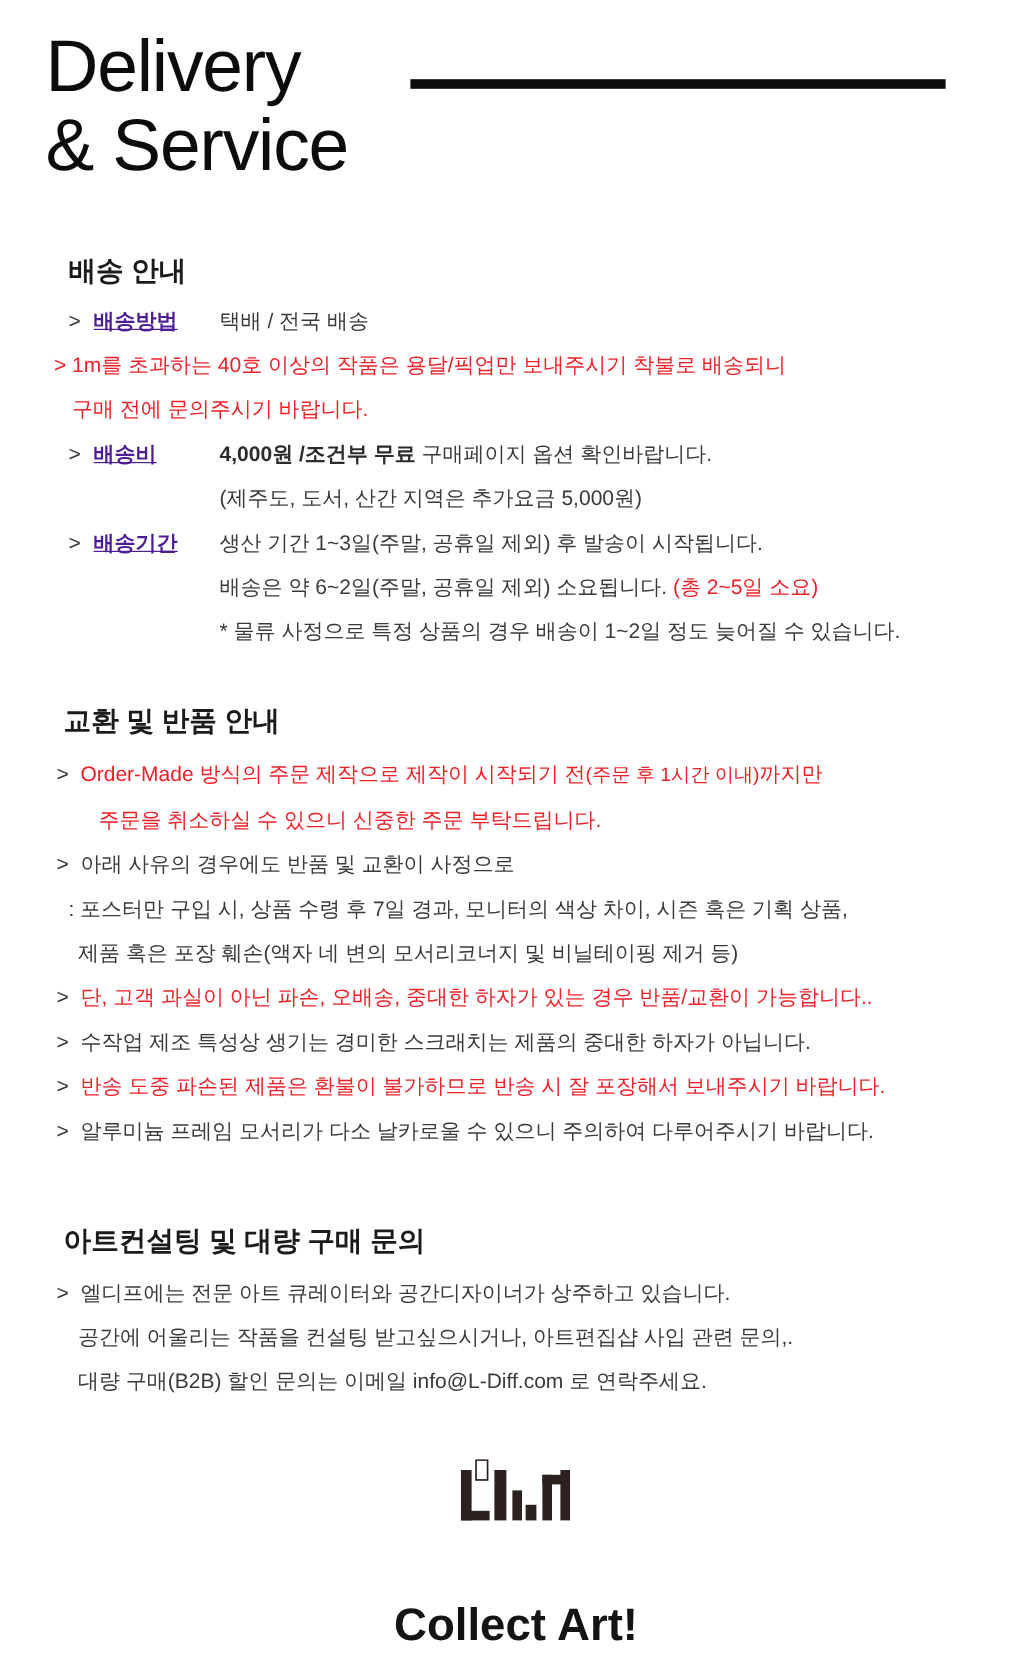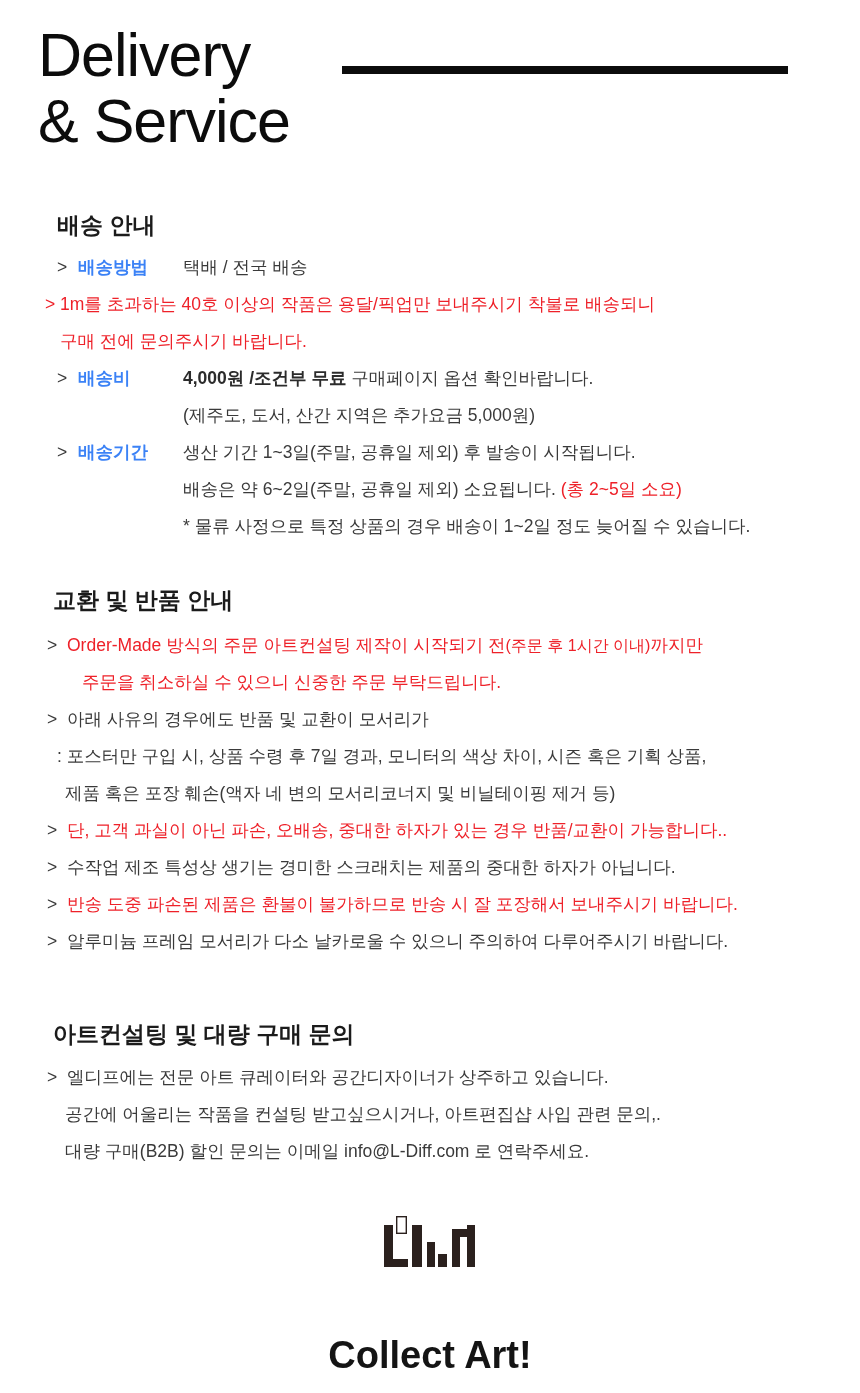--- a/index.html
+++ b/index.html
@@ -26,21 +26,21 @@
   .line { line-height:37px; }
   #shipping-section { top:210px; padding-left:57px; }
   #shipping-section .sec-heading { margin-bottom:9px; }
   #returns-section { top:585px; padding-left:47px; }
   #returns-section .sec-heading { margin-bottom:12px; padding-left:6px; }
   #consulting-section { top:1019px; padding-left:47px; }
   #consulting-section .sec-heading { margin-bottom:10px; padding-left:6px; }
 
   .info-row { display:flex; }
   .mk { width:21px; flex:none; }
-  .lbl { width:105px; flex:none; font-weight:bold; color:#3b82f6; }
+  .lbl { width:105px; flex:none; font-weight:bold; color:#4c1d95;text-decoration:underline; }
   .val { flex:1; }
 
   .red { color:#ee2129; }
   .callout { margin-left:-12px; }
   .callout .mk { width:15px; }
   .indent15 { padding-left:15px; }
   .indent10 { padding-left:10px; }
   .indent18 { padding-left:18px; }
   .bold { font-weight:bold; color:#2b2b2b; }
   .small { font-size:16px; }
@@ -106,29 +106,29 @@
     </span>
   </div>
 </div>
 
 <div class="section" id="returns-section">
   <h2 class="sec-heading">교환 및 반품 안내</h2>
 
   <div>
     <div class="item line">
       <span class="mk">&gt;</span>
-      <span><span class="red">Order-Made 방식의 주문 아트컨설팅 제작이 시작되기 전</span><span class="red small">(주문 후 1시간 이내)</span><span class="red">까지만</span></span>
+      <span><span class="red">Order-Made 방식의 주문 제작으로 제작이 시작되기 전</span><span class="red small">(주문 후 1시간 이내)</span><span class="red">까지만</span></span>
     </div>
     <div class="line red indent15" style="padding-left:35px">주문을 취소하실 수 있으니 신중한 주문 부탁드립니다.</div>
   </div>
 
   <div>
     <div class="item line">
       <span class="mk">&gt;</span>
-      <span>아래 사유의 경우에도 반품 및 교환이 모서리가</span>
+      <span>아래 사유의 경우에도 반품 및 교환이 사정으로</span>
     </div>
     <div class="line indent10">: 포스터만 구입 시, 상품 수령 후 7일 경과, 모니터의 색상 차이, 시즌 혹은 기획 상품,</div>
     <div class="line indent18">제품 혹은 포장 훼손(액자 네 변의 모서리코너지 및 비닐테이핑 제거 등)</div>
   </div>
 
   <div class="item line">
     <span class="mk">&gt;</span>
     <span class="red">단, 고객 과실이 아닌 파손, 오배송, 중대한 하자가 있는 경우 반품/교환이 가능합니다..</span>
   </div>
 

